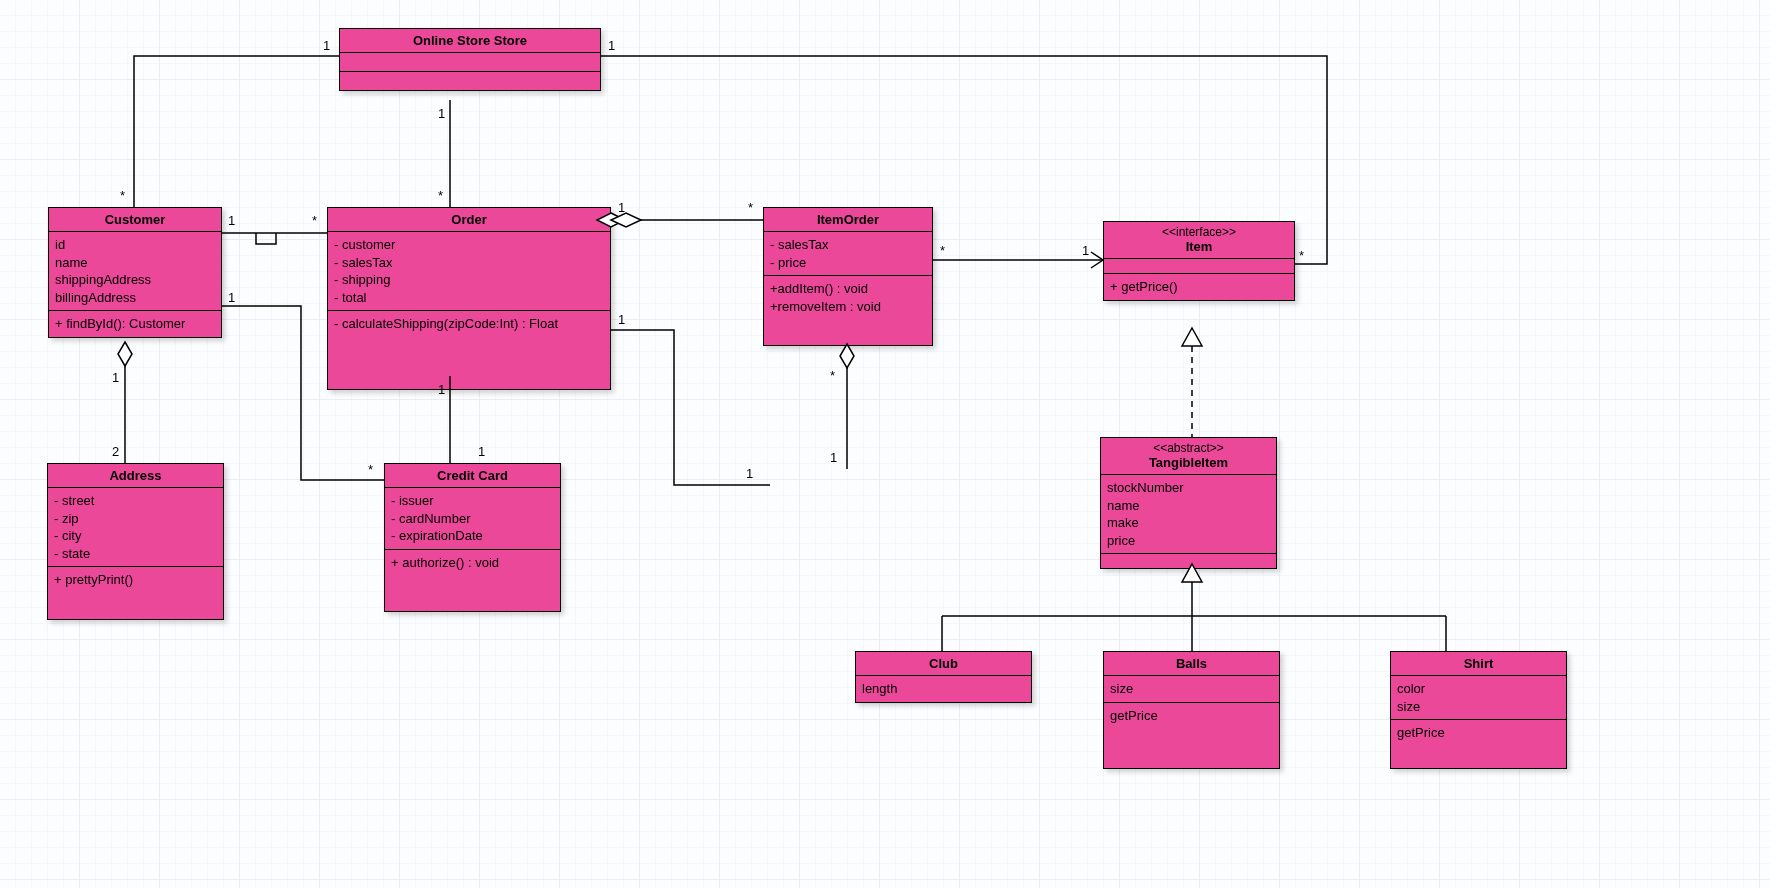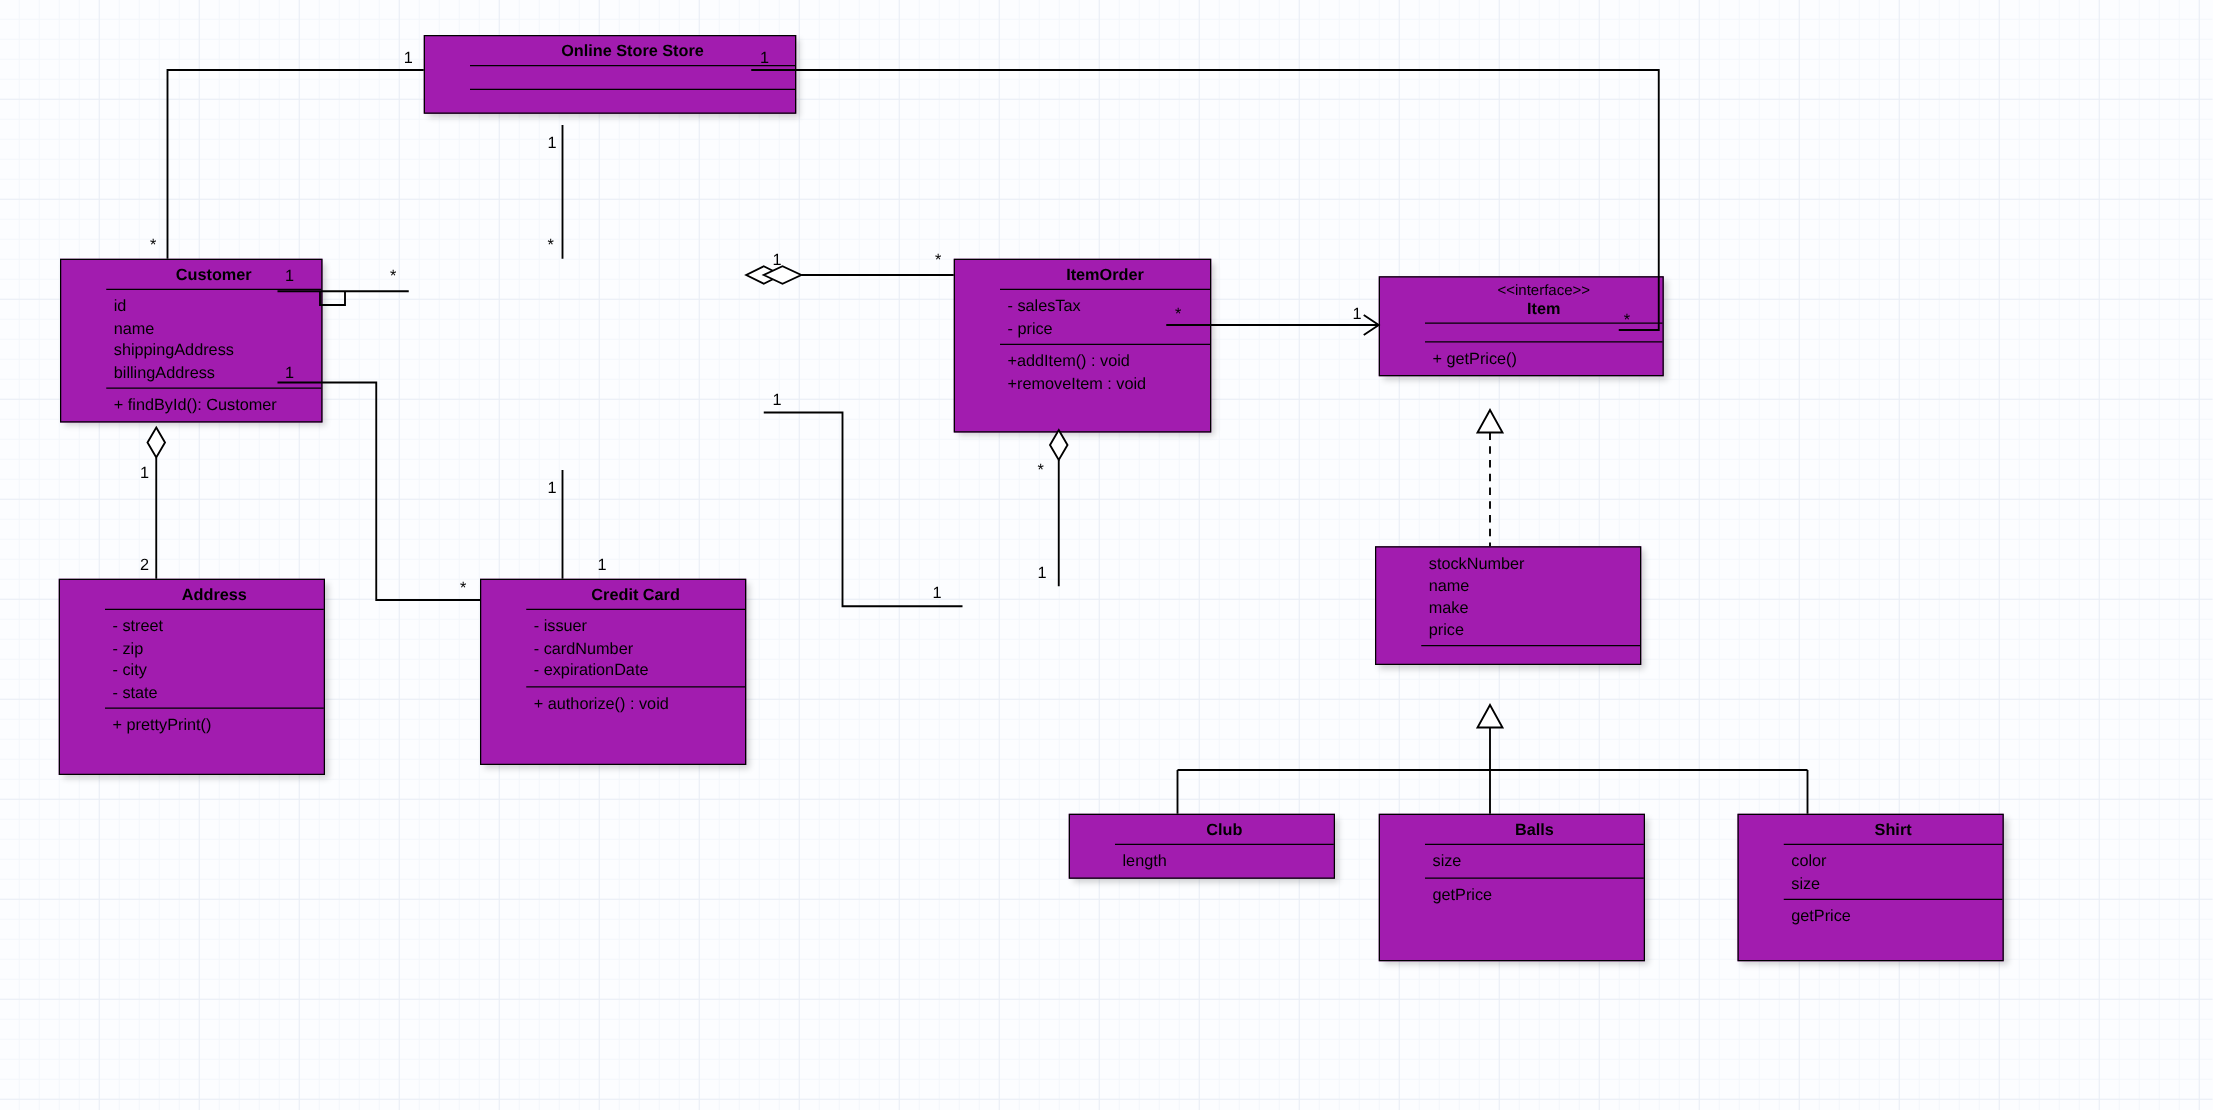--- a/index.html
+++ b/index.html
@@ -8,21 +8,21 @@
     background-color:#fcfdff;
     background-image:
       linear-gradient(#e9edf5 1px,transparent 1px),
       linear-gradient(90deg,#e9edf5 1px,transparent 1px),
       linear-gradient(#f3f6fb 1px,transparent 1px),
       linear-gradient(90deg,#f3f6fb 1px,transparent 1px);
     background-size:80px 80px,80px 80px,16px 16px,16px 16px;
     background-position:-1px -1px,-1px -1px,-1px -1px,-1px -1px;
   }
   .canvas{position:relative;width:1770px;height:888px;}
-  .uml{position:absolute;background:#a21caf;border:1.5px solid #000;box-shadow:3px 3px 5px rgba(0,0,0,.18);padding-left:36px;}
+  .uml{position:absolute;background:#ec4899;border:1.5px solid #000;box-shadow:3px 3px 5px rgba(0,0,0,.18);}
   .uml .title{font-weight:700;text-align:center;padding:4px 6px;border-bottom:1.5px solid #000;}
   .uml .title .stereo{font-weight:400;font-size:12px;display:block;line-height:1.1;}
   .uml .sec{padding:4px 6px;border-bottom:1.5px solid #000;line-height:1.35;}
   .uml .sec:last-child{border-bottom:none;}
   .uml .sec .row{white-space:nowrap;}
   .edge{position:absolute;overflow:visible;pointer-events:none;}
   .label{position:absolute;font-size:13px;background:transparent;}
   svg line,svg polyline{stroke:#000;stroke-width:1.5;fill:none;}
   svg polygon.hollow{fill:#fff;stroke:#000;stroke-width:1.5;}
   svg line.dash{stroke-dasharray:6 5;}
@@ -44,20 +44,32 @@
       <div class="row">id</div>
       <div class="row">name</div>
       <div class="row">shippingAddress</div>
       <div class="row">billingAddress</div>
     </div>
     <div class="sec">
       <div class="row">+ findById(): Customer</div>
     </div>
   </div>
 
+  <div class="uml" style="left:327px;top:207px;width:282px;">
+    <div class="title">Order</div>
+    <div class="sec">
+      <div class="row">- customer</div>
+      <div class="row">- salesTax</div>
+      <div class="row">- shipping</div>
+      <div class="row">- total</div>
+    </div>
+    <div class="sec" style="padding-bottom:56px">
+      <div class="row">- calculateShipping(zipCode:Int) : Float</div>
+    </div>
+  </div>
 
   <div class="uml" style="left:763px;top:207px;width:168px;">
     <div class="title">ItemOrder</div>
     <div class="sec">
       <div class="row">- salesTax</div>
       <div class="row">- price</div>
     </div>
     <div class="sec" style="padding-bottom:30px">
       <div class="row">+addItem() : void</div>
       <div class="row">+removeItem : void</div>
@@ -95,20 +107,24 @@
       <div class="row">- cardNumber</div>
       <div class="row">- expirationDate</div>
     </div>
     <div class="sec" style="padding-bottom:40px">
       <div class="row">+ authorize() : void</div>
     </div>
   </div>
 
 
   <div class="uml" style="left:1100px;top:437px;width:175px;">
+    <div class="title">
+      <span class="stereo">&lt;&lt;abstract&gt;&gt;</span>
+      <span>TangibleItem</span>
+    </div>
     <div class="sec">
       <div class="row">stockNumber</div>
       <div class="row">name</div>
       <div class="row">make</div>
       <div class="row">price</div>
     </div>
     <div class="sec" style="height:6px"></div>
   </div>
 
   <div class="uml" style="left:855px;top:651px;width:175px;">

